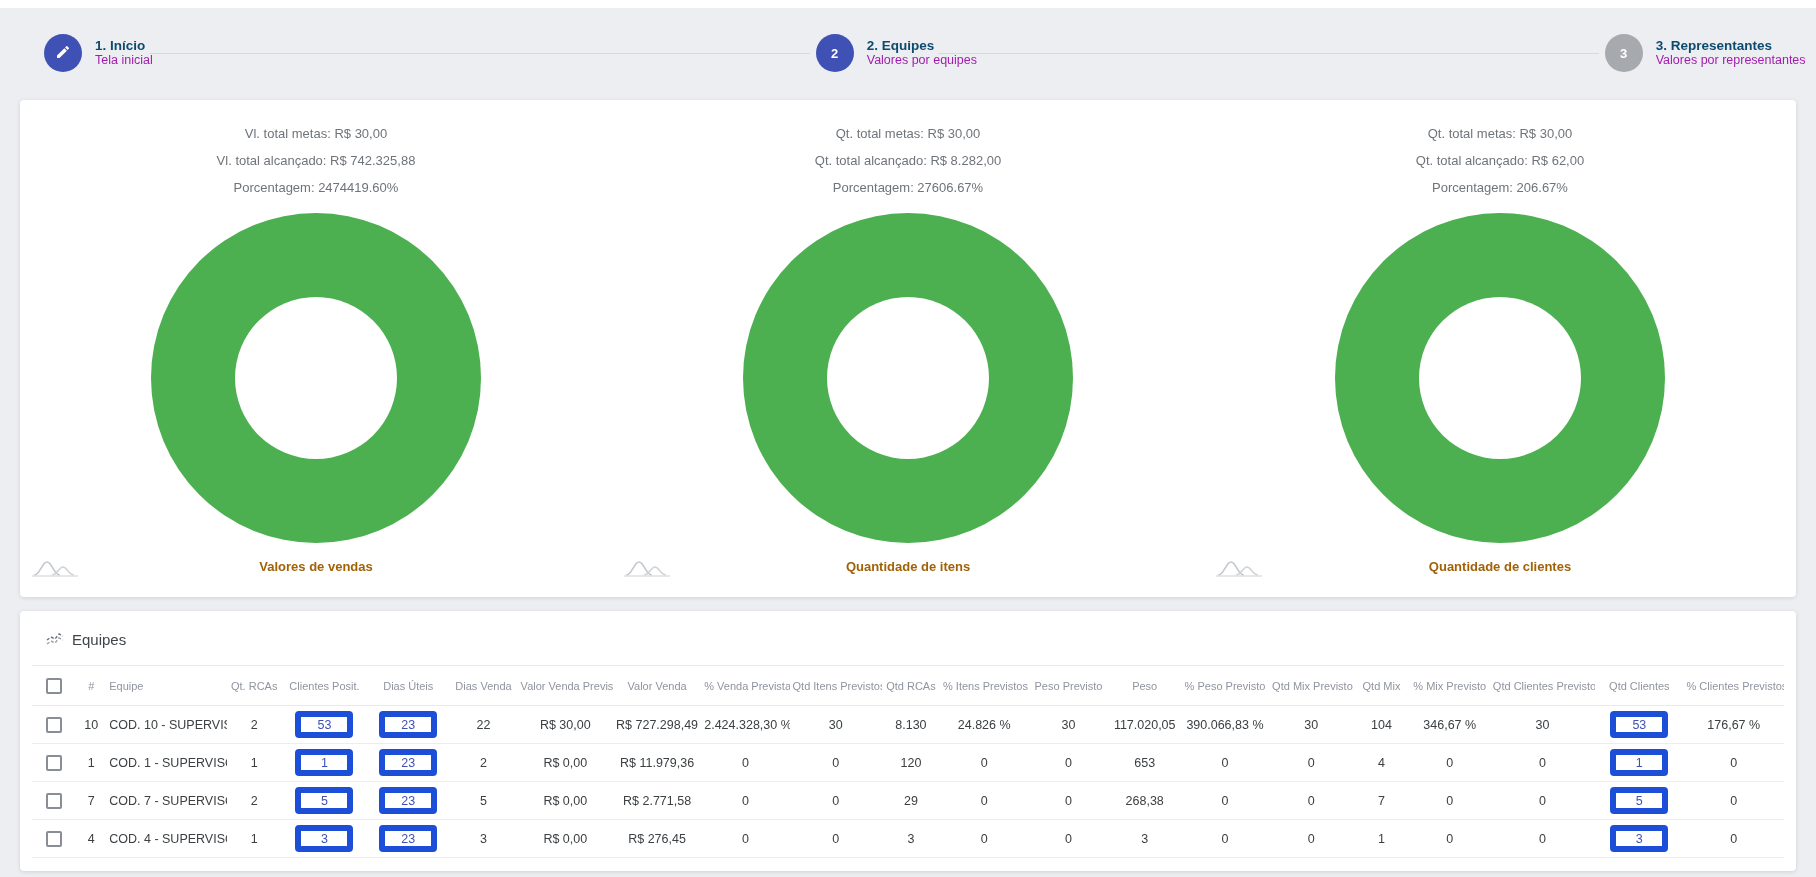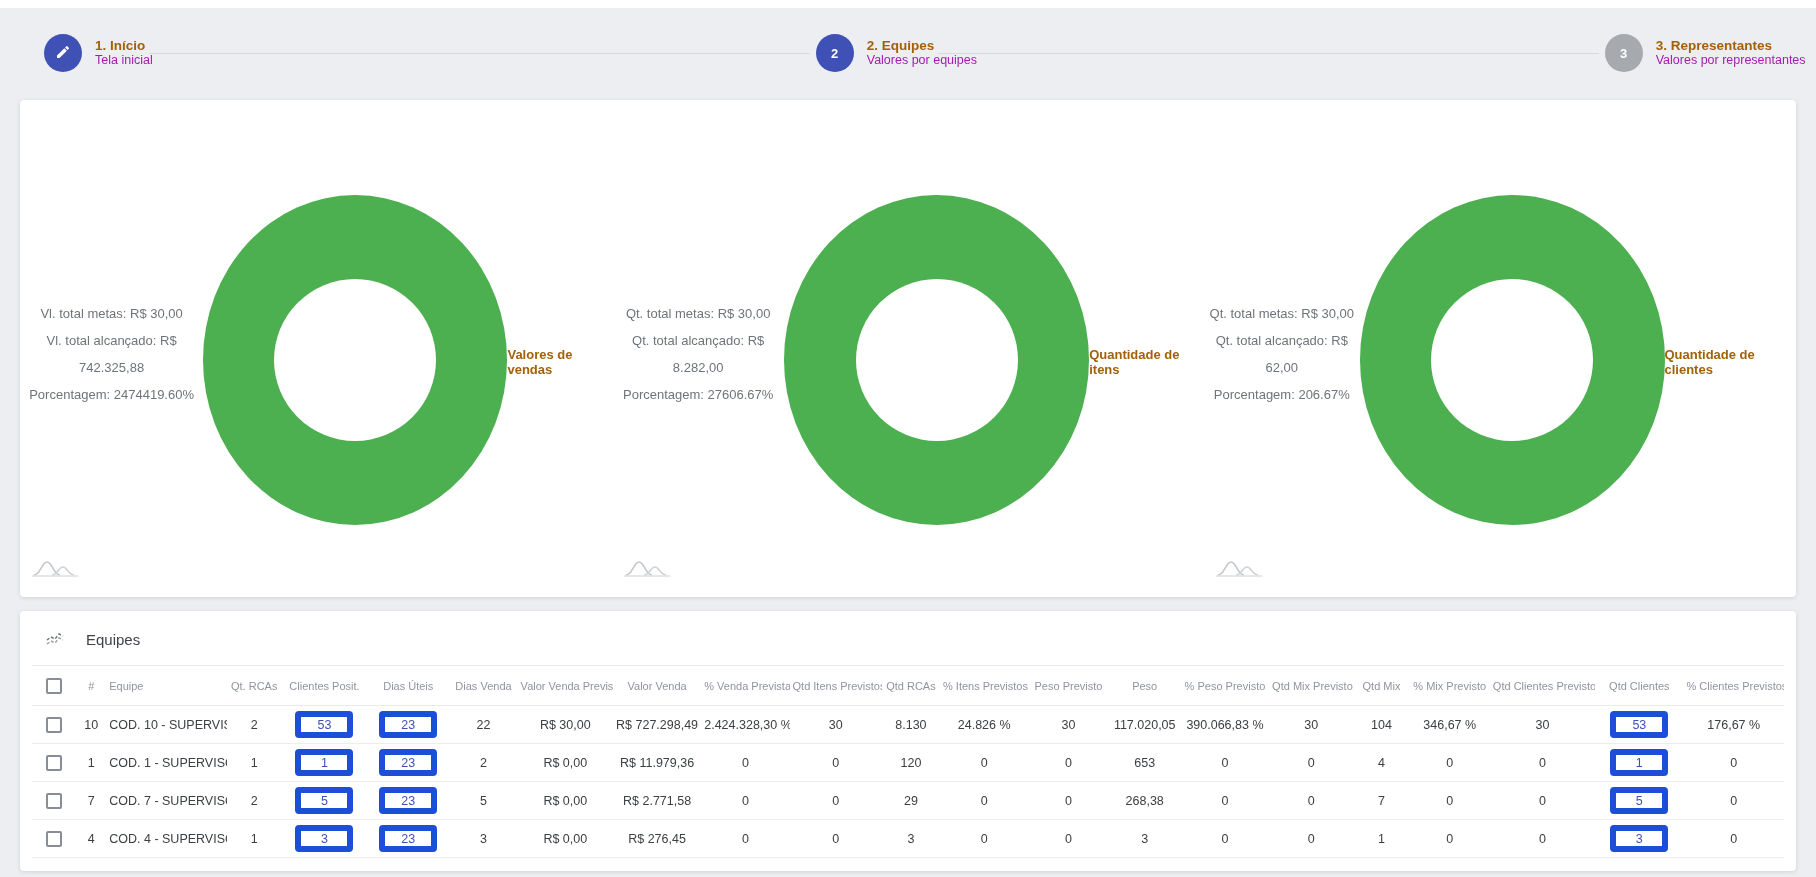--- a/index.html
+++ b/index.html
@@ -19,50 +19,50 @@
   }
   .step { display:flex; align-items:center; flex:0 0 auto; }
   .step-circle {
     width:38px; height:38px; border-radius:50%;
     display:flex; align-items:center; justify-content:center;
     color:#fff; font-size:13px; font-weight:600; flex:0 0 auto;
   }
   .step-circle.active { background:#3f51b5; }
   .step-circle.inactive { background:#a6a9ae; }
   .step-labels { position:relative; margin-left:13px; transform:translateY(-8px); }
-  .step-title { font-size:13.5px; font-weight:700; color:#a16207; line-height:17px; white-space:nowrap; }
+  .step-title { font-size:13.5px; font-weight:700; color:#0c4a6e; line-height:17px; white-space:nowrap; }
   .step-sub { position:absolute; left:0; top:16px; font-size:12.5px; color:#a21caf; white-space:nowrap; }
   .connector { flex:1 1 auto; height:1px; background:#d7d9dd; margin:0 6px 0 4px; }
 
   
   .card {
     background:#fff; border-radius:4px;
     box-shadow:0 1px 4px rgba(0,0,0,.12);
     margin:14px 20px 0 20px;
   }
 
   
   .charts-card { display:flex; padding:20px 0 10px 0; height:497px; }
   .chart-panel {
-    flex:1 1 0; display:flex; align-items:center;
+    flex:1 1 0; display:flex; flex-direction:column; align-items:center;
     position:relative;
   }
   .chart-stats { text-align:center; }
   .chart-stats p { font-size:13px; color:#6f747a; line-height:27px; }
   .donut {
     width:330px; height:330px; border-radius:50%; background:#4caf50;
     display:flex; align-items:center; justify-content:center; margin-top:12px;
   }
   .donut-hole { width:162px; height:162px; border-radius:50%; background:#fff; }
   .chart-label { margin-top:16px; font-size:13px; font-weight:700; color:#a16207; }
   .wave-icon { position:absolute; left:12px; bottom:4px; }
 
   
   .table-card { padding:14px 12px 12px 12px; min-height:260px; }
-  .table-title { display:flex; align-items:center; gap:20px; padding:4px 0 0 14px; }
+  .table-title { display:flex; align-items:center; gap:6px; padding:4px 0 0 14px; }
   .table-title-text { font-size:15px; color:#3f434a; }
   table { border-collapse:collapse; table-layout:fixed; width:1752px; margin-top:16px; }
   thead th {
     font-size:11px; font-weight:400; color:#9094a0;
     border-top:1px solid #e9eaec; border-bottom:1px solid #e9eaec;
     height:40px; text-align:center; white-space:nowrap; overflow:hidden; padding:0 3px;
   }
   tbody td {
     font-size:12.5px; color:#3c4043; height:38px; text-align:center;
     border-bottom:1px solid #eceded; white-space:nowrap; overflow:hidden; padding:0 3px;

